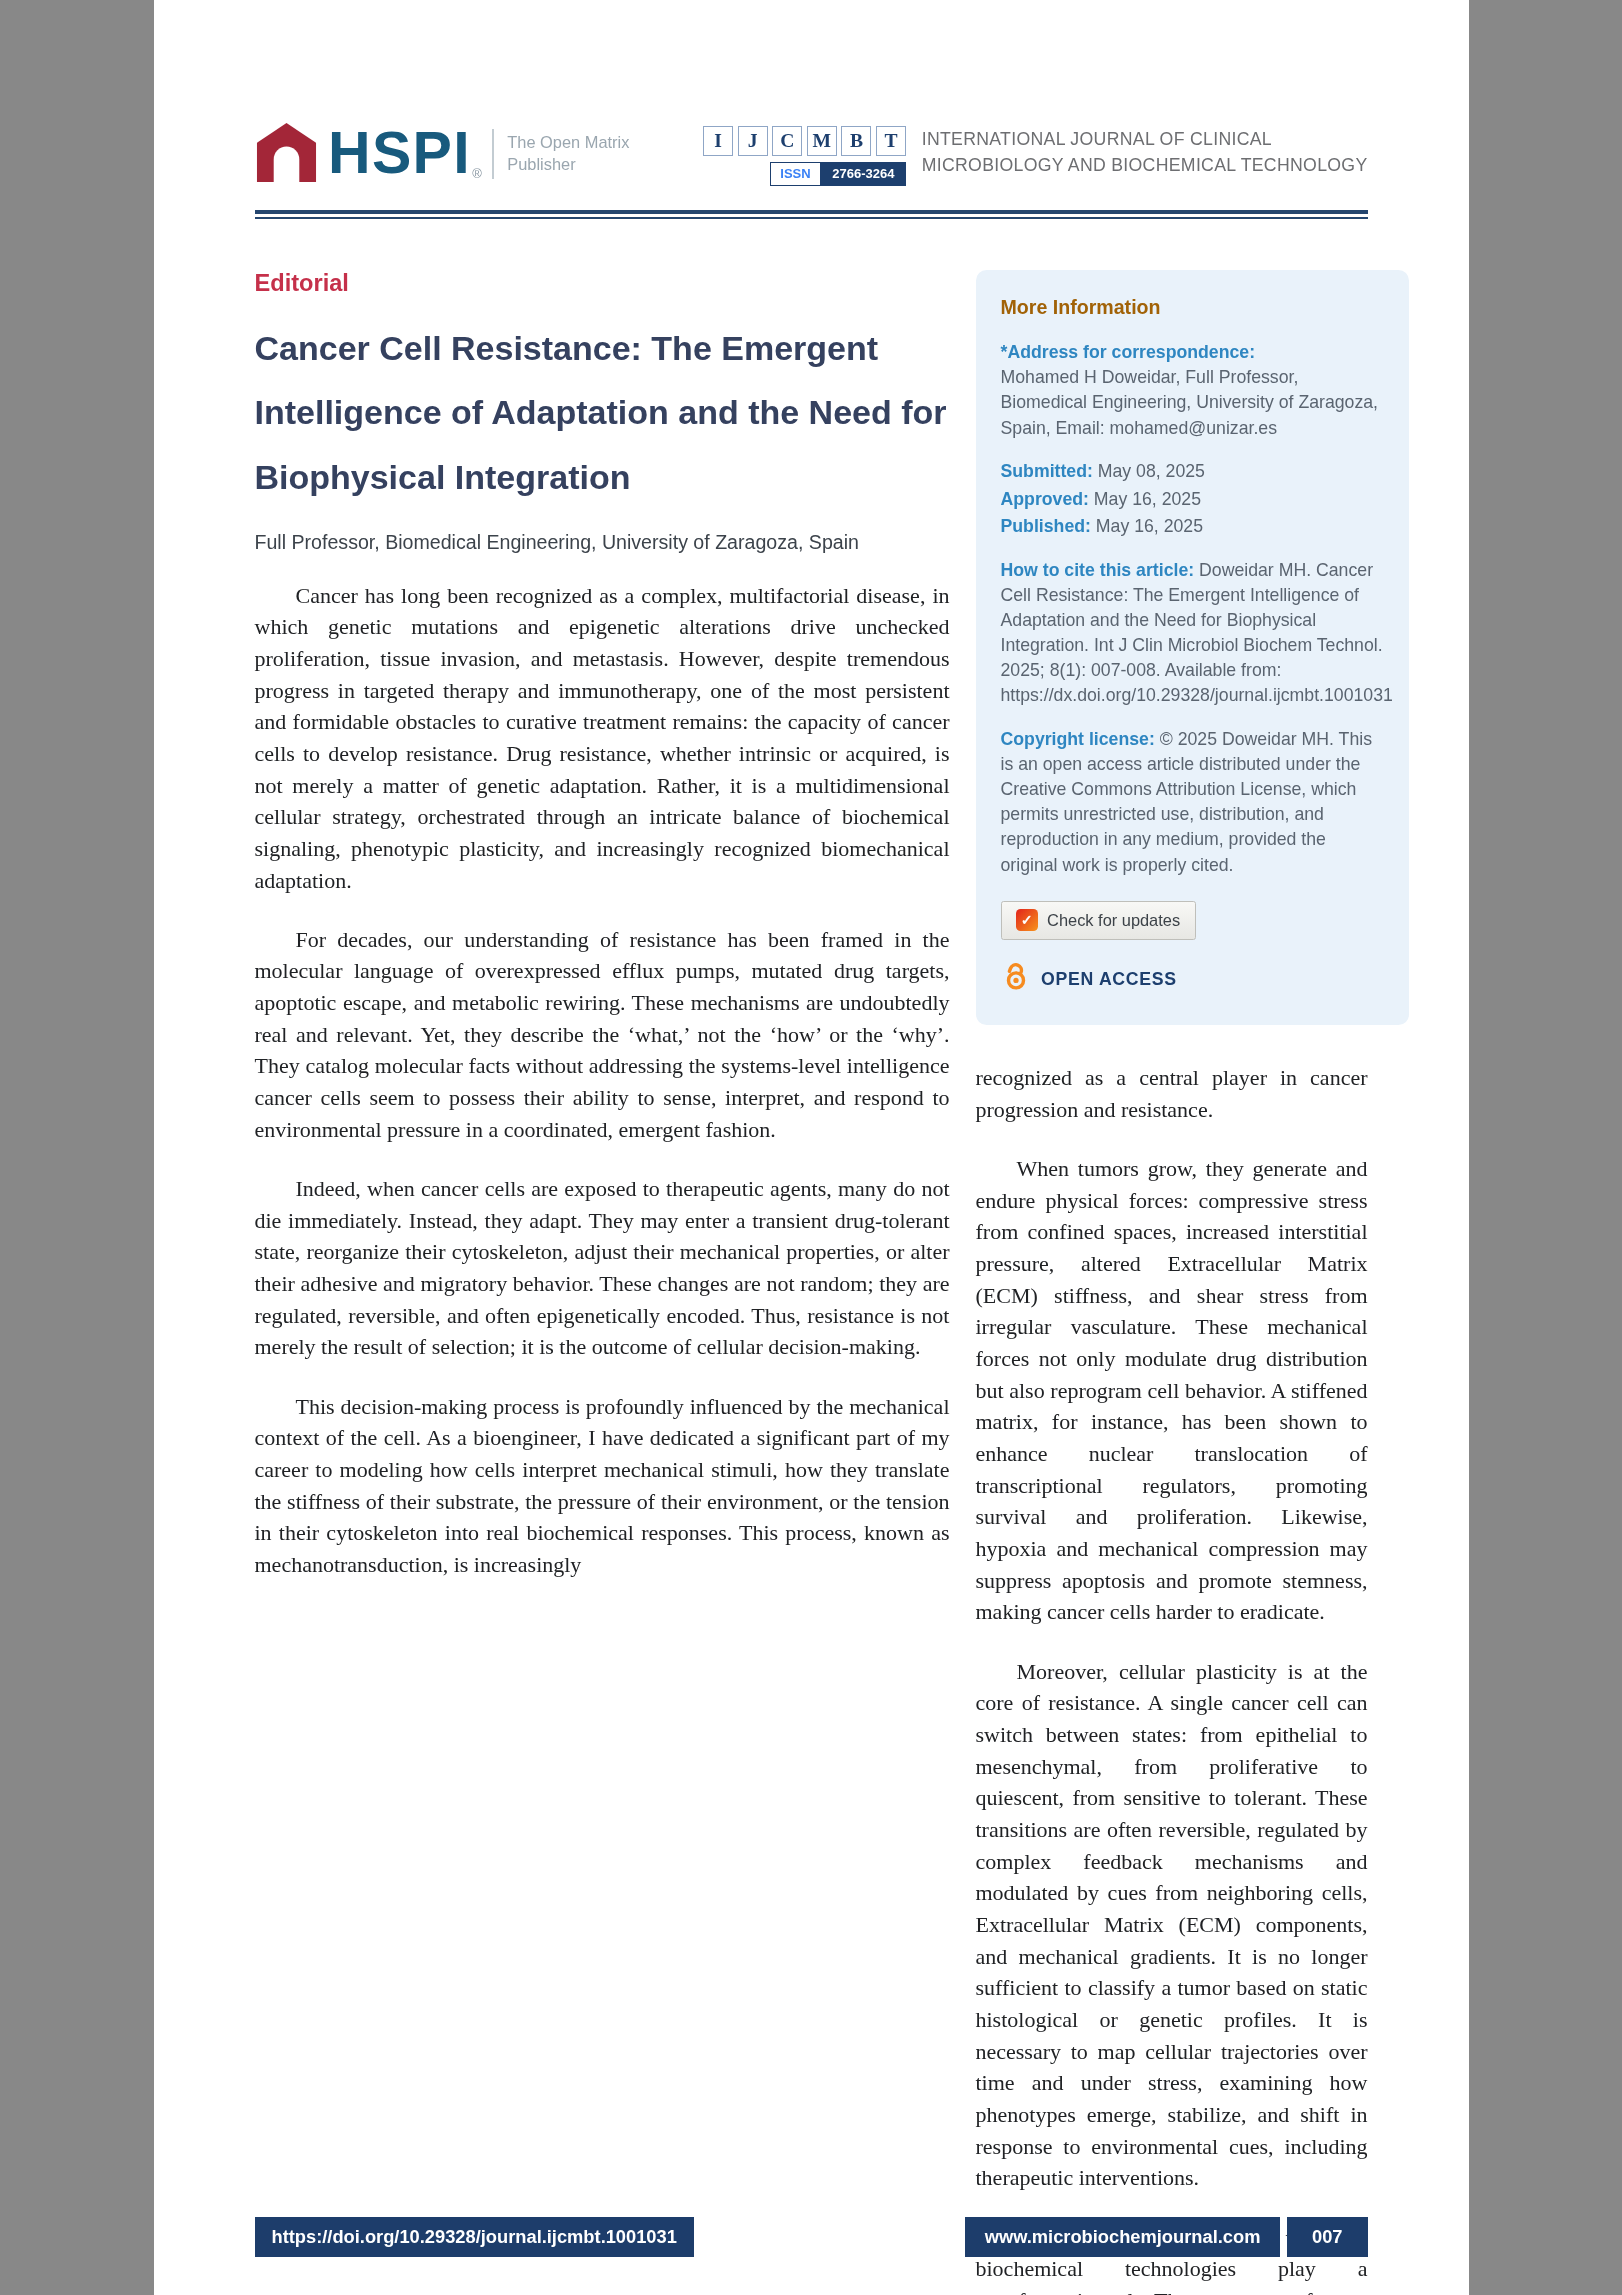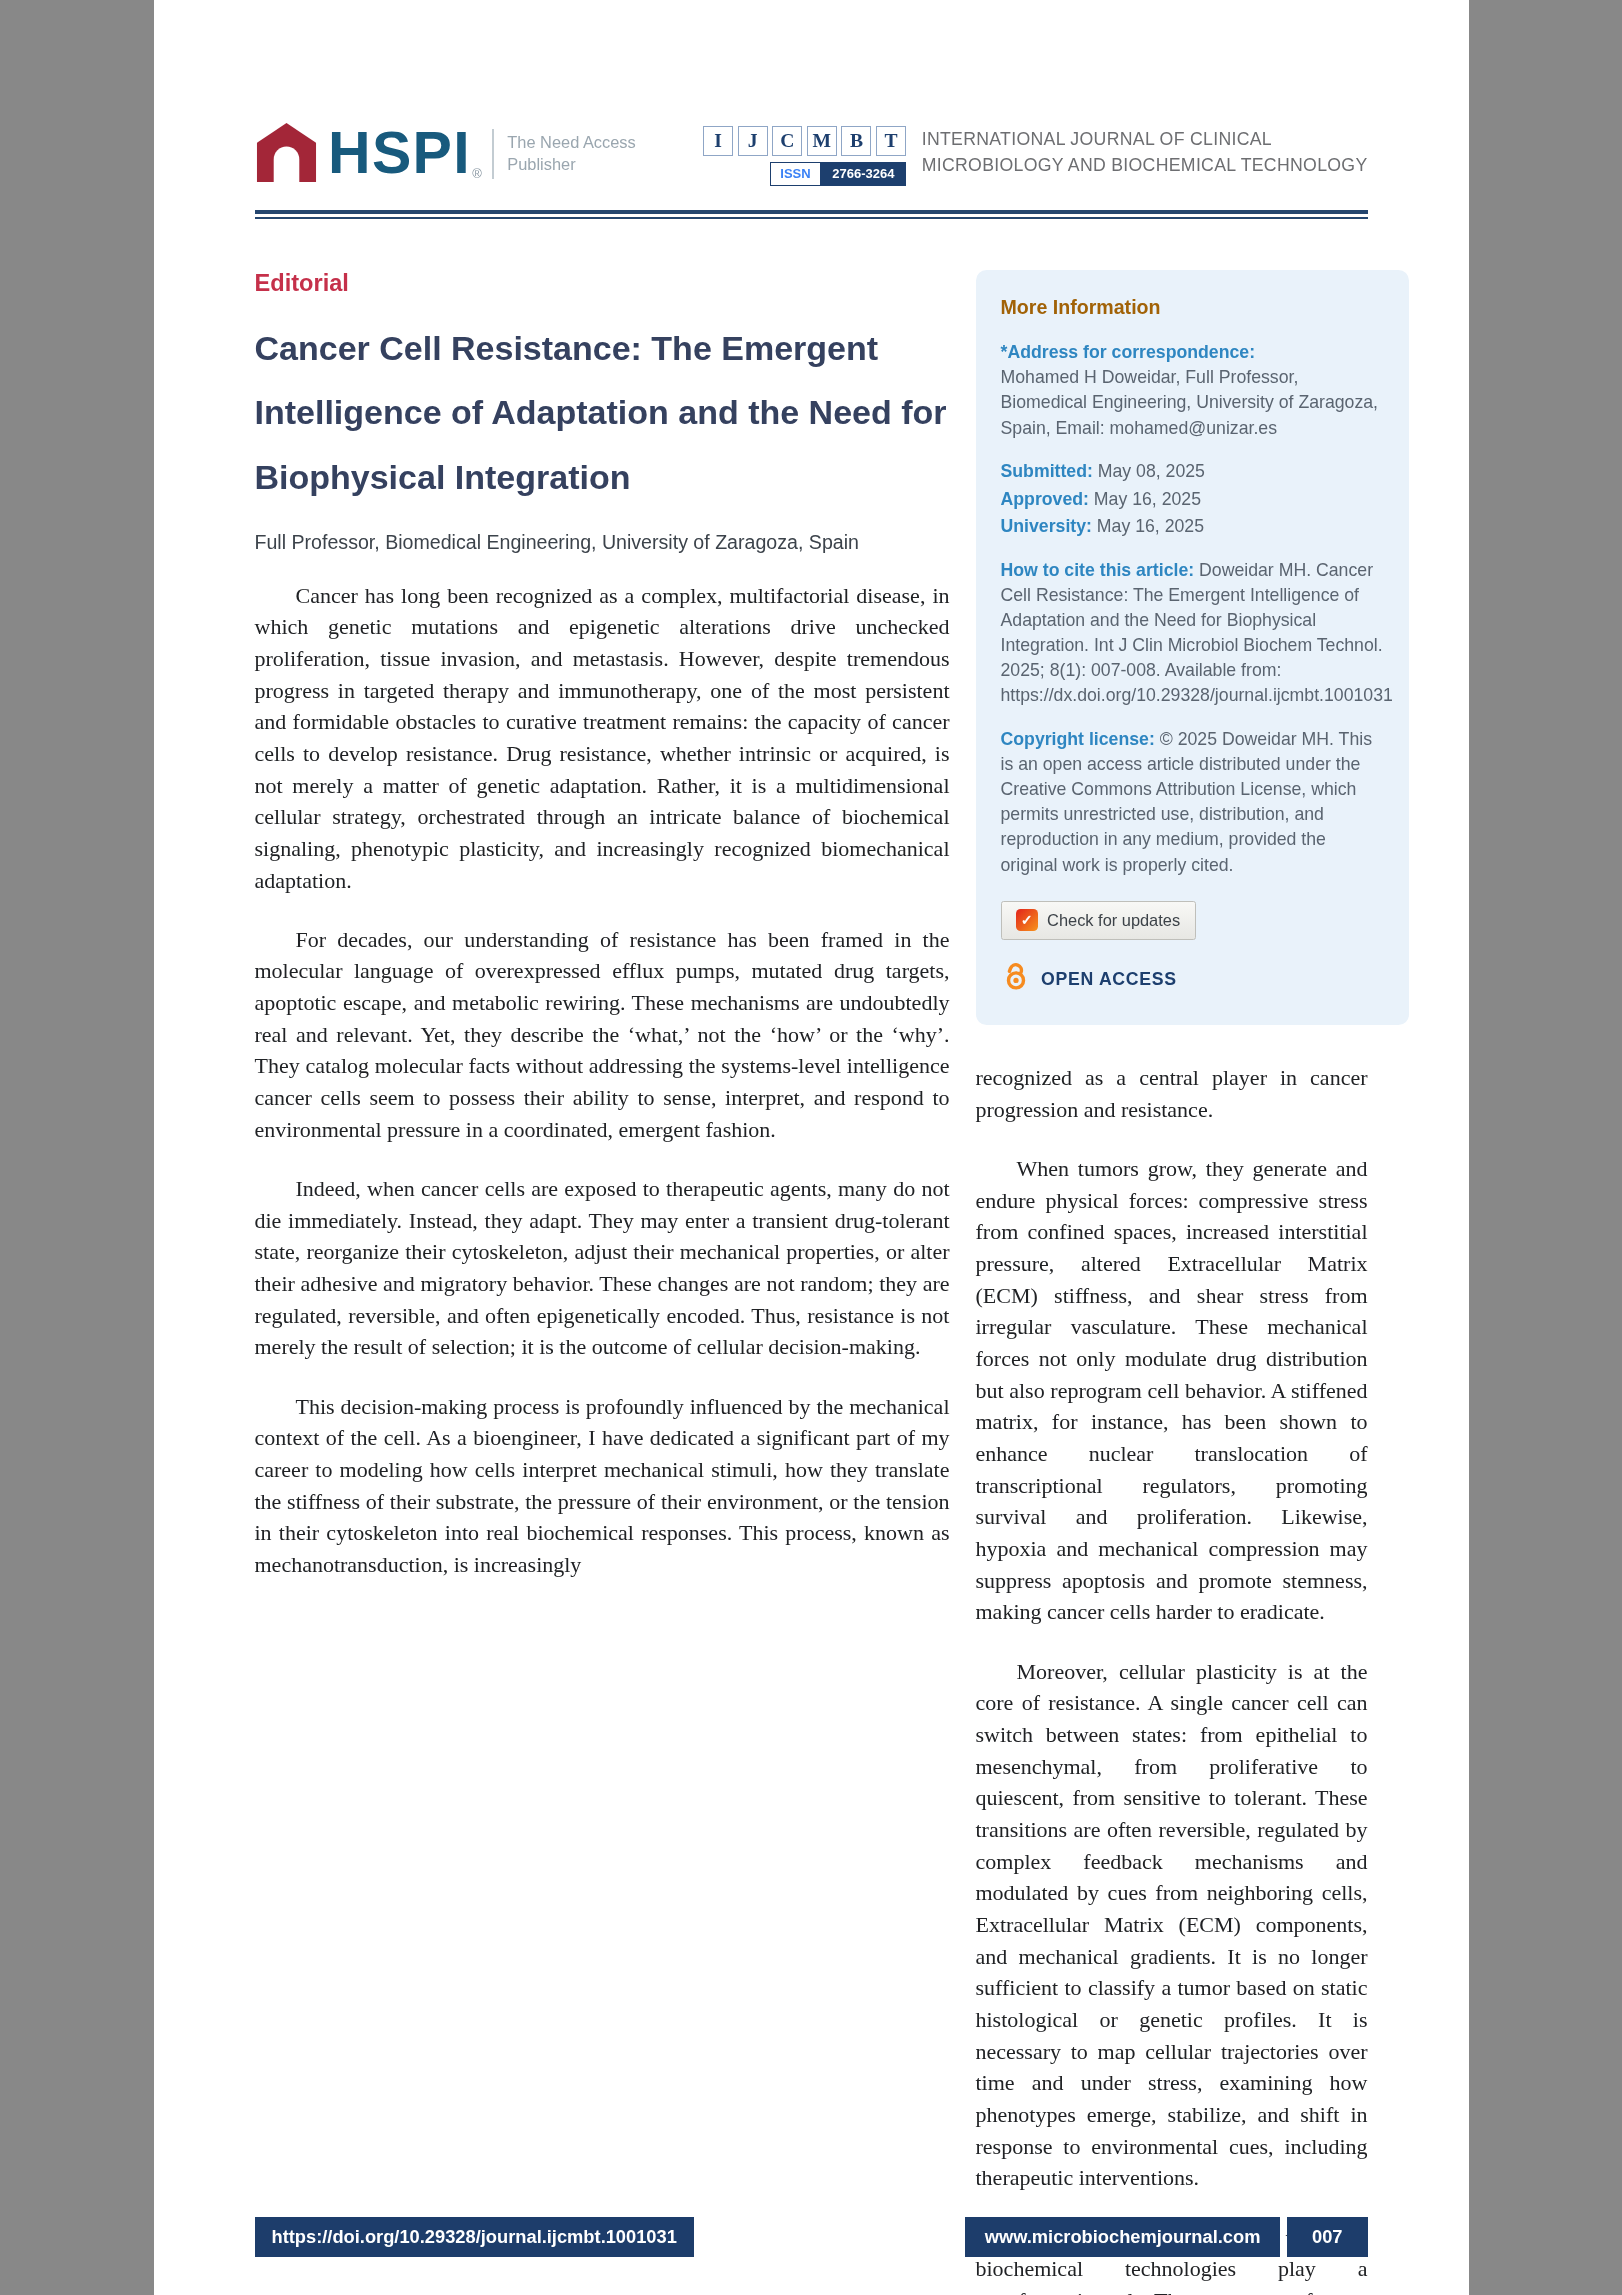--- a/index.html
+++ b/index.html
@@ -95,21 +95,21 @@
         <span>
           <svg viewBox="0 0 64 64" width="63" height="63" aria-hidden="true">
             <path d="M32 2 L62 22 V62 H2 V22 Z" fill="#a32638"></path>
             <path d="M19 62 V39 a13 13 0 0 1 26 0 V62 Z" fill="#ffffff"></path>
           </svg>
         </span>
         <span class="brand">HSPI</span>
         <span class="reg-mark">®</span>
         <span class="logo-divider"></span>
         <span class="tagline">
-          <span>The Need Access</span><br>
+          <span>The Open Matrix</span><br>
           <span>Publisher</span>
         </span>
       </div>
 
       <div class="journal-block">
         <div class="letters-col">
           <div class="letters">
             <span class="letter-box">I</span>
             <span class="letter-box">J</span>
             <span class="letter-box">C</span>
@@ -160,21 +160,21 @@
           <div class="info-block">
             <div class="date-line">
               <span class="info-label">Submitted:</span>
               <span>May 08, 2025</span>
             </div>
             <div class="date-line">
               <span class="info-label">Approved:</span>
               <span>May 16, 2025</span>
             </div>
             <div class="date-line">
-              <span class="info-label">University:</span>
+              <span class="info-label">Published:</span>
               <span>May 16, 2025</span>
             </div>
           </div>
 
           <p class="info-block">
             <span class="info-label">How to cite this article:</span>
             <span>Doweidar MH. Cancer Cell Resistance: The Emergent Intelligence of Adaptation and the Need for Biophysical Integration. Int J Clin Microbiol Biochem Technol. 2025; 8(1): 007-008. Available from: https://dx.doi.org/10.29328/journal.ijcmbt.1001031</span>
           </p>
 
           <p class="info-block">

